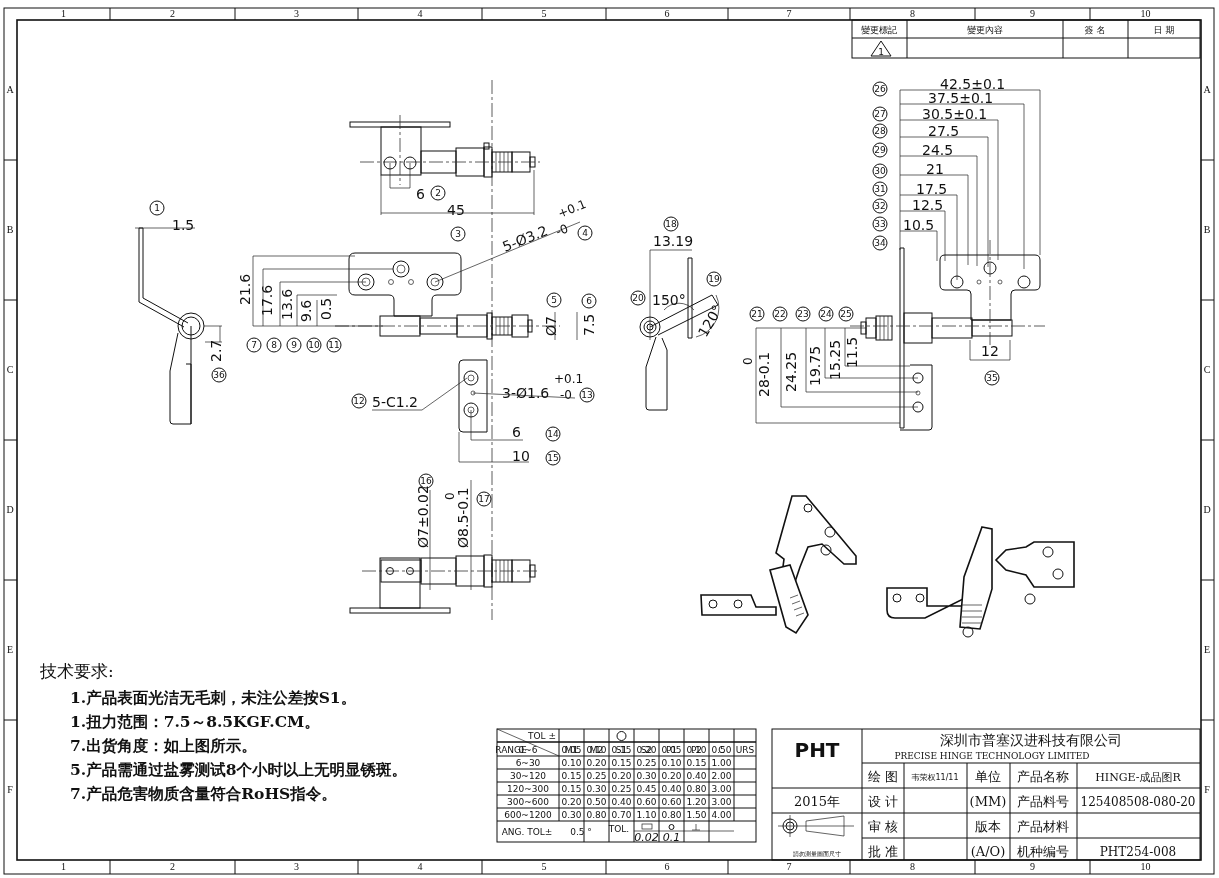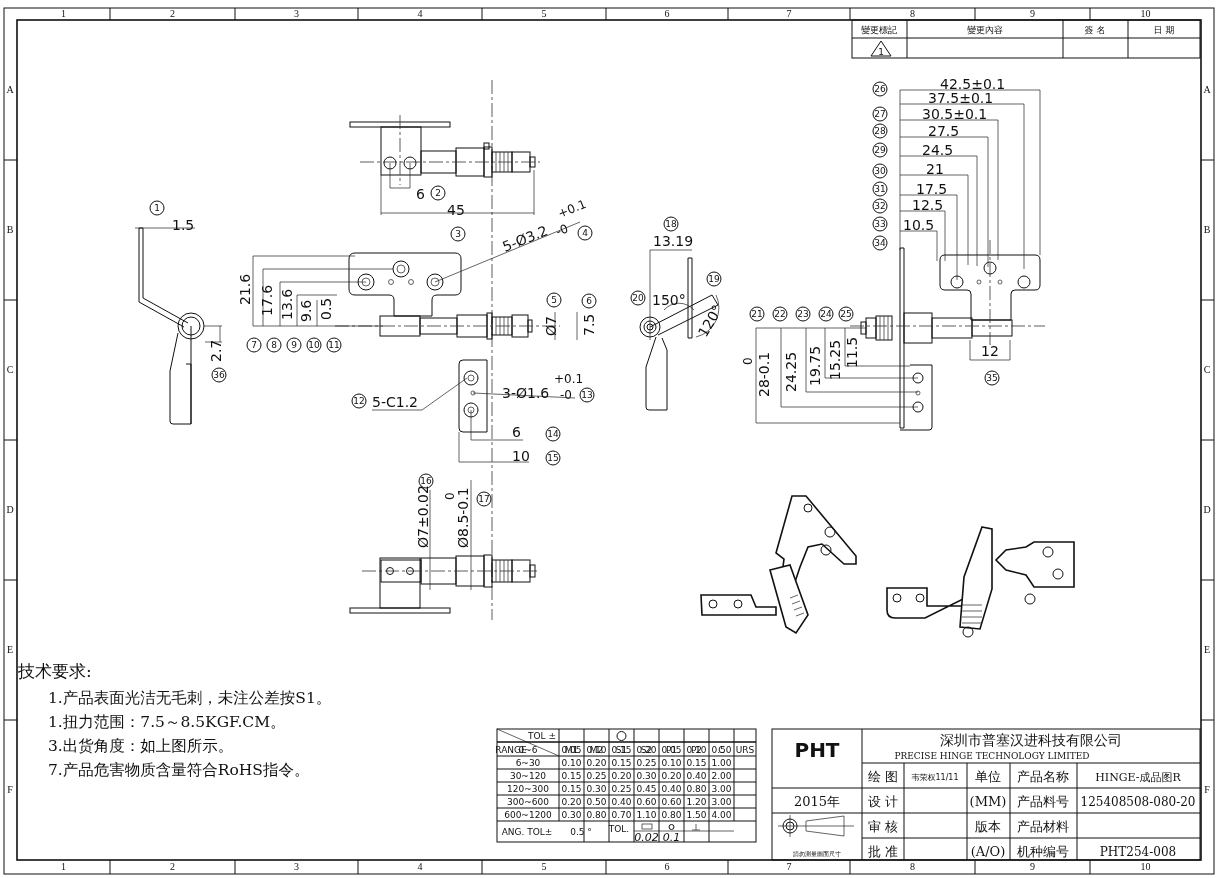--- a/index.html
+++ b/index.html
@@ -8,23 +8,23 @@
   .ln{stroke:#111;fill:none;stroke-width:1;}
   .thk{stroke:#111;fill:none;stroke-width:1.6;}
   .thin{stroke:#222;fill:none;stroke-width:0.7;}
   .ctr{stroke:#333;fill:none;stroke-width:0.8;stroke-dasharray:14 3 3 3;}
   .dim{font-family:"DejaVu Sans",sans-serif;font-size:14px;fill:#111;}
   .dimsm{font-family:"DejaVu Sans",sans-serif;font-size:12px;fill:#111;}
   .bal{font-family:"DejaVu Sans",sans-serif;font-size:9px;fill:#111;text-anchor:middle;dominant-baseline:central;}
   .zone{font-family:"Liberation Serif",serif;font-size:10px;fill:#111;text-anchor:middle;}
   .tb{font-family:"DejaVu Serif",serif;font-size:13px;fill:#111;}
   .tol{font-family:"DejaVu Sans",sans-serif;font-size:9px;fill:#111;text-anchor:middle;}
-  .notes{position:absolute;left:18px;top:660px;font-family:"DejaVu Serif",serif;color:#111;}
+  .notes{position:absolute;left:40px;top:660px;font-family:"DejaVu Serif",serif;color:#111;}
   .notes .h{font-size:17px;margin-bottom:3px;}
-  .notes .it{font-size:15.5px;margin-left:30px;line-height:24px;white-space:nowrap;}
+  .notes .it{font-size:15.5px;margin-left:30px;line-height:24px;white-space:nowrap;font-weight:bold;}
 </style>
 </head>
 <body>
 
 <svg width="1219" height="878" viewBox="0 0 1219 878">
 
   <rect x="4" y="8" width="1210" height="866" class="ln"></rect>
   <rect x="17" y="20" width="1184" height="840" class="thk"></rect>
   <g id="zones">
       <text x="63.5" y="17" class="zone">1</text>
@@ -581,15 +581,16 @@
     <text x="1138" y="806" style="font-family:'DejaVu Serif',serif;font-size:12px;fill:#111" text-anchor="middle">125408508-080-20</text>
     <text x="1138" y="831" style="font-family:'DejaVu Serif',serif;font-size:12px;fill:#111" text-anchor="middle"></text>
     <text x="1138" y="856" style="font-family:'DejaVu Serif',serif;font-size:12px;fill:#111" text-anchor="middle">PHT254-008</text>
   </g>
 </svg>
 
 <div class="notes">
   <div class="h">技术要求:</div>
   <div class="it">1.产品表面光洁无毛刺，未注公差按S1。</div>
   <div class="it">1.扭力范围：7.5～8.5KGF.CM。</div>
-  <div class="it">3.出货角度：如上图所示。</div>
+  <div class="it">7.出货角度：如上图所示。</div>
+  <div class="it">5.产品需通过盐雾测试8个小时以上无明显锈斑。</div>
   <div class="it">7.产品危害物质含量符合RoHS指令。</div>
 </div>
 
 </body></html>

